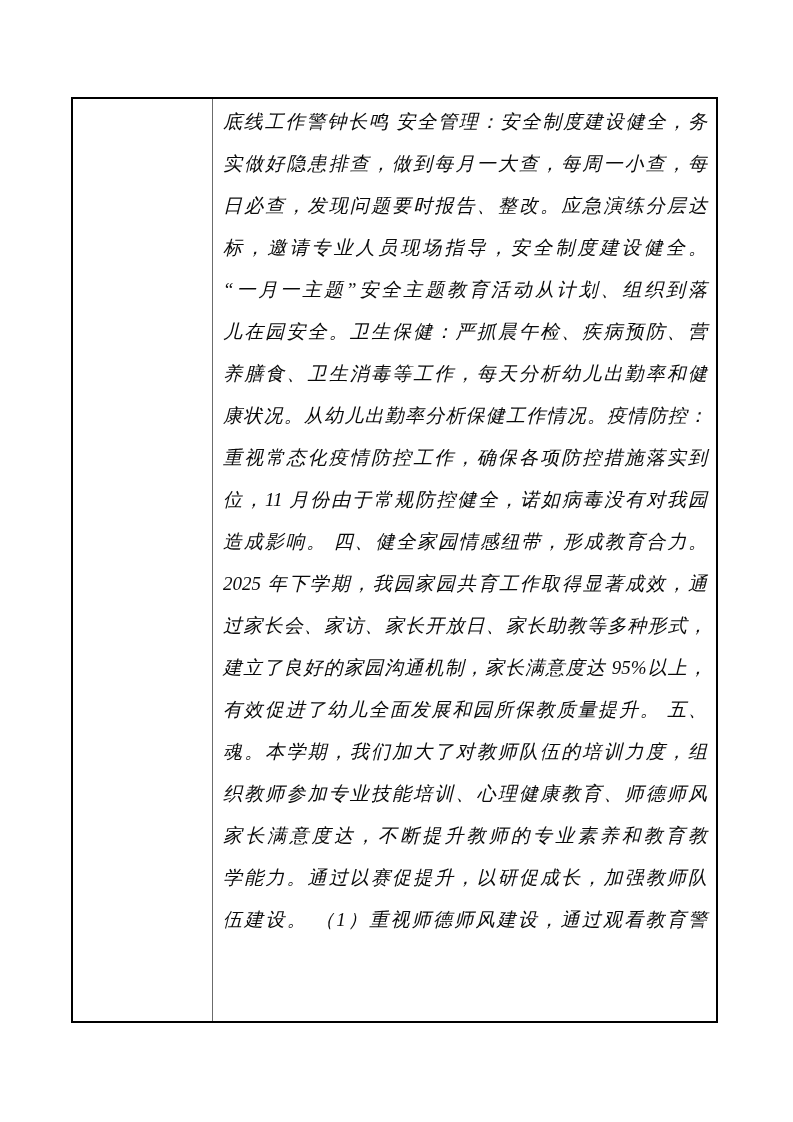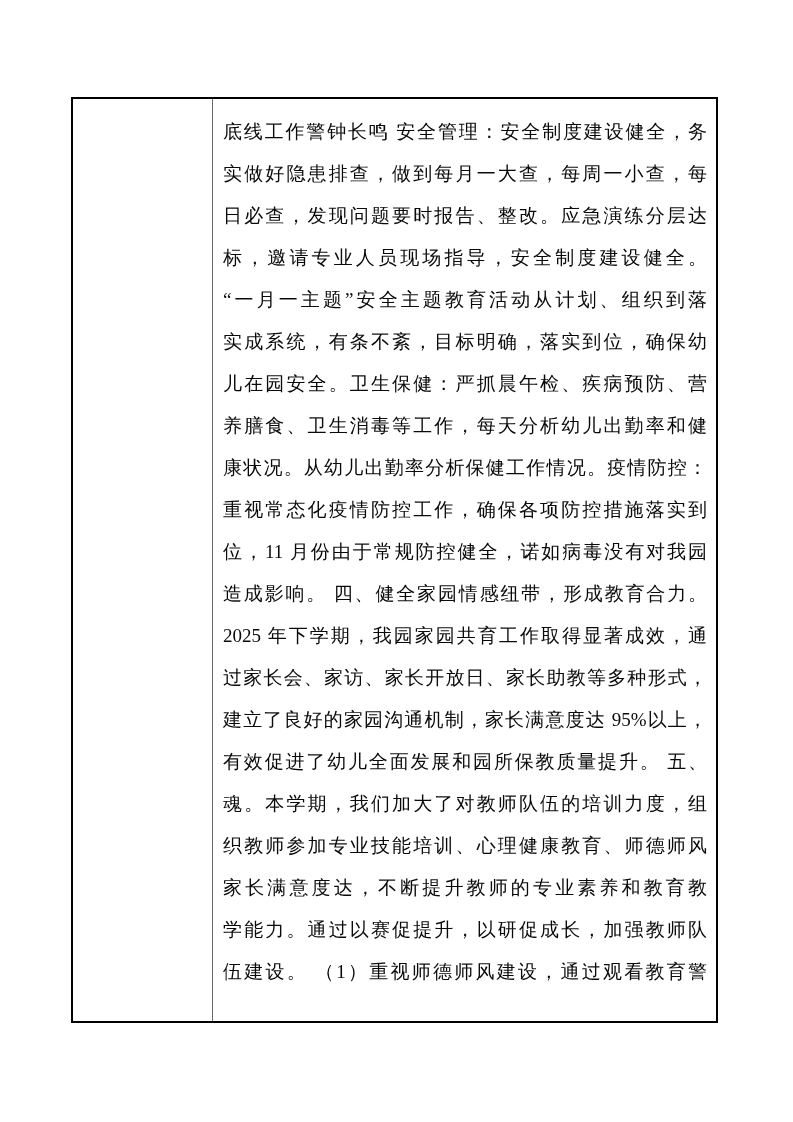--- a/index.html
+++ b/index.html
@@ -27,22 +27,23 @@
     background: #ffffff;
   }
   .cell-left {
     flex: 0 0 140px;
     box-sizing: border-box;
     border-right: 1px solid #6b6b6b;
   }
   .cell-right {
     flex: 1 1 auto;
     box-sizing: border-box;
-    padding: 12px 9px 0 10px;
+    padding: 2px 9px 0 10px;
     overflow: hidden;
+    font-style: italic;
   }
   .line {
     height: 42px;
     line-height: 42px;
     font-size: 19px;
     color: #0a0a0a;
     text-align: justify;
     
     text-align-last: justify;
     -moz-text-align-last: justify;
@@ -53,21 +54,20 @@
 
 <div class="page">
   <div class="doc-table">
     <div class="cell-left"></div>
     <div class="cell-right">
         <div class="line">底线工作警钟长鸣 安全管理：安全制度建设健全，务</div>
         <div class="line">实做好隐患排查，做到每月一大查，每周一小查，每</div>
         <div class="line">日必查，发现问题要时报告、整改。应急演练分层达</div>
         <div class="line">标，邀请专业人员现场指导，安全制度建设健全。</div>
         <div class="line">“一月一主题”安全主题教育活动从计划、组织到落</div>
-        <div class="line">实成系统，有条不紊，目标明确，落实到位，确保幼</div>
         <div class="line">儿在园安全。卫生保健：严抓晨午检、疾病预防、营</div>
         <div class="line">养膳食、卫生消毒等工作，每天分析幼儿出勤率和健</div>
         <div class="line">康状况。从幼儿出勤率分析保健工作情况。疫情防控：</div>
         <div class="line">重视常态化疫情防控工作，确保各项防控措施落实到</div>
         <div class="line">位，11 月份由于常规防控健全，诺如病毒没有对我园</div>
         <div class="line">造成影响。 四、健全家园情感纽带，形成教育合力。</div>
         <div class="line">2025 年下学期，我园家园共育工作取得显著成效，通</div>
         <div class="line">过家长会、家访、家长开放日、家长助教等多种形式，</div>
         <div class="line">建立了良好的家园沟通机制，家长满意度达 95%以上，</div>
         <div class="line">有效促进了幼儿全面发展和园所保教质量提升。 五、</div>

